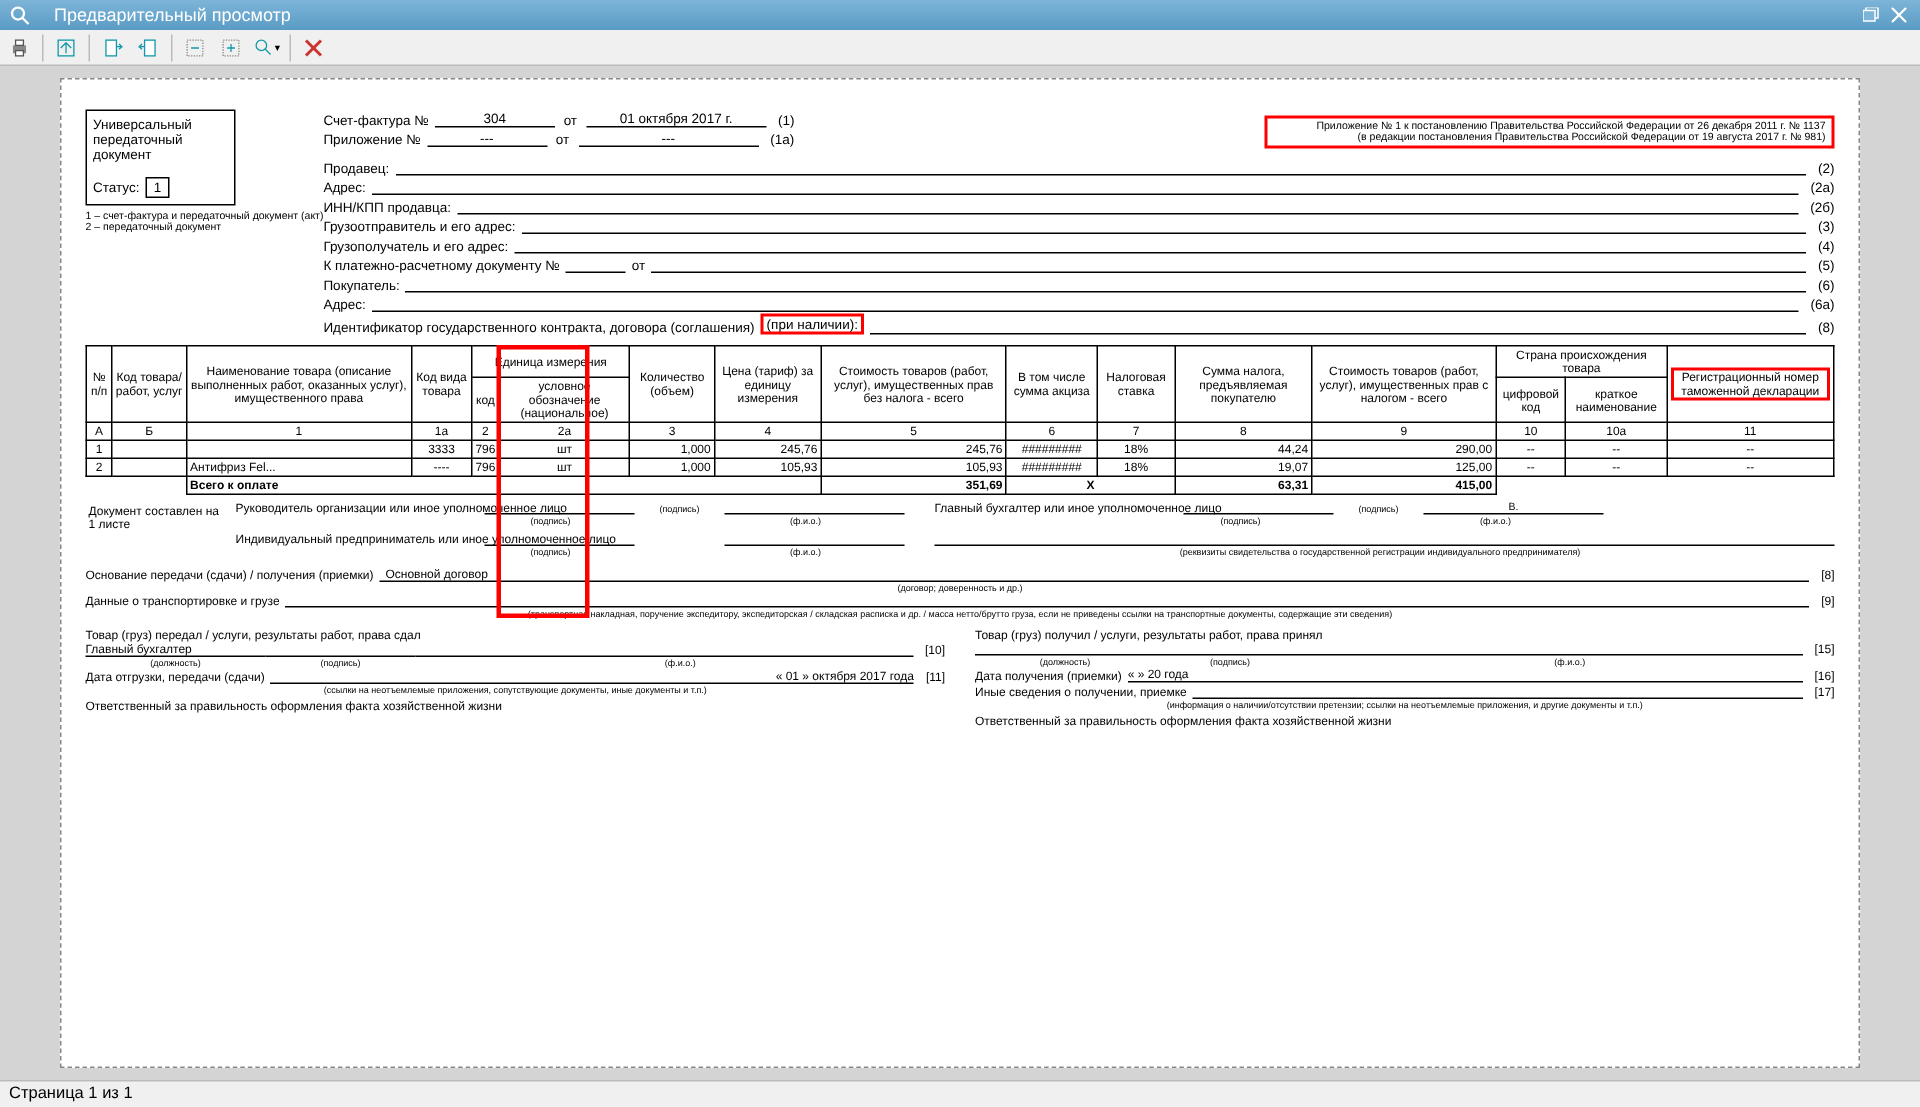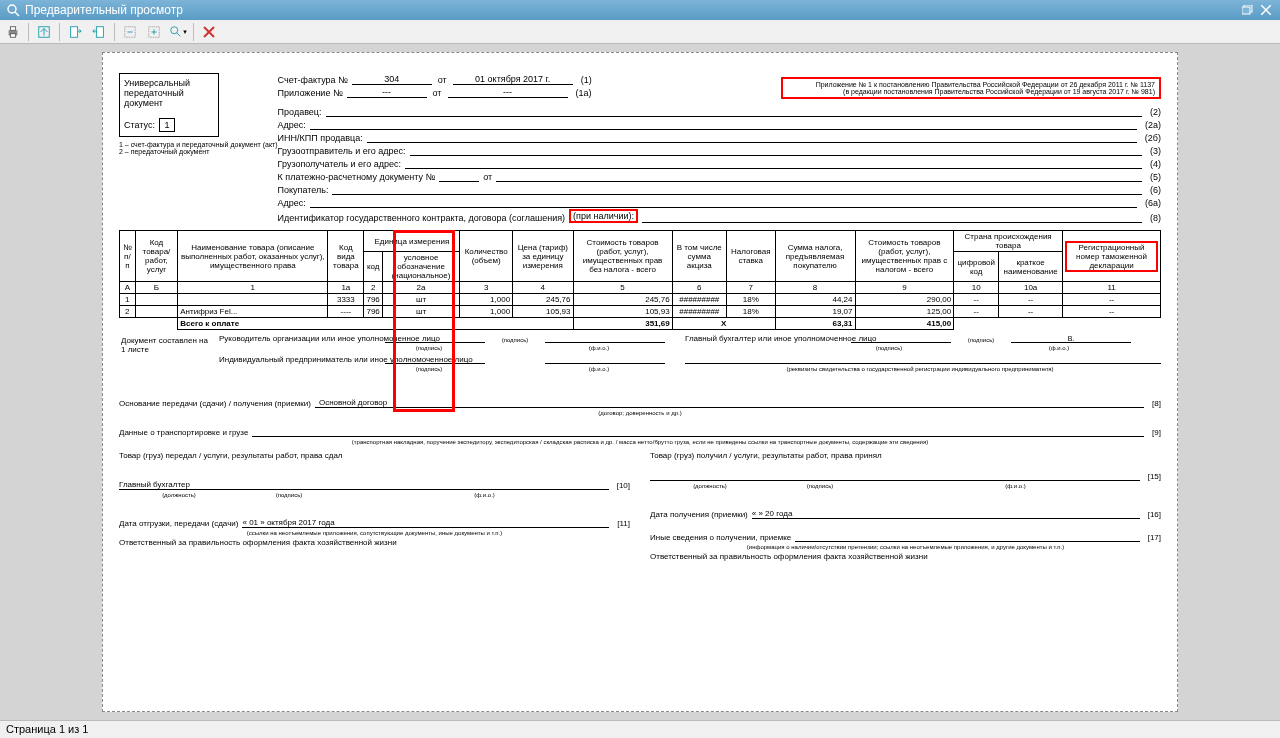--- a/index.html
+++ b/index.html
@@ -6,21 +6,21 @@
   body { font-family: Arial, sans-serif; font-size: 9px; background: #d4d4d4; }
   .window { width: 1280px; height: 738px; background: #e8e8e8; display: flex; flex-direction: column; }
   .titlebar { background: linear-gradient(#7db4d8,#5a9bc4); height: 20px; display: flex; align-items: center; padding: 0 6px; color: #fff; font-size: 12px; }
   .titlebar .spacer { flex: 1; }
   .titlebar .winbtn { width: 16px; height: 14px; margin-left: 2px; display:flex;align-items:center;justify-content:center; cursor:pointer; }
   .toolbar { background: #f0f0f0; height: 24px; display: flex; align-items: center; padding: 0 4px; border-bottom: 1px solid #bbb; gap: 6px; }
   .tbtn { width: 18px; height: 18px; display:flex;align-items:center;justify-content:center; cursor:pointer; }
   .tbtn svg { width:14px; height:14px; }
   .tsep { width:1px; height:18px; background:#bbb; }
   .page-area { flex:1; background:#d4d4d4; overflow:auto; display:flex; justify-content:center; padding:8px 0; }
-  .page { width:1076px; background:#fff; border:1px dashed #888; padding:20px 16px 8px 16px; position:relative; color:#000; }
+  .page { width:1200px; background:#fff; border:1px dashed #888; padding:20px 16px 8px 16px; position:relative; color:#000; }
   .statusbar { height:18px; background:#f0f0f0; border-top:1px solid #bbb; font-size:11px; padding:2px 6px; }
   .hdr-row { display:flex; }
   .lbox { width:100px; border:1px solid #000; padding:4px; margin-right:10px; font-size:9px; }
   .status-row { display:flex; align-items:center; margin-top:4px; }
   .status-row .sbox { border:1.5px solid #000; width:16px; height:14px; display:flex;align-items:center;justify-content:center; margin-left:4px; }
   .small { font-size:7px; line-height:1; margin-top:4px; }
   .field-area { flex:1; }
   .fline { display:flex; align-items:flex-end; margin-bottom:1px; min-height:12px; }
   .flabel { white-space:nowrap; margin-right:4px; }
   .fval { border-bottom:1px solid #000; min-width:40px; padding:0 2px; }
@@ -35,36 +35,36 @@
   .totals-row td { font-weight:bold; }
   .sig-block { display:flex; margin-top:4px; font-size:8px; }
   .sig-left { width:100px; padding:2px; }
   .sig-right { flex:1; }
   .sig-line { display:flex; align-items:flex-end; margin-bottom:2px; }
   .sig-line .sl { white-space:nowrap; margin-right:6px; }
   .sig-line .sv { border-bottom:1px solid #000; min-width:80px; text-align:center; font-size:7px; }
   .foot-section { margin-top:6px; font-size:8px; }
   .foot-line { display:flex; align-items:flex-end; margin-bottom:2px; }
   .foot-line .fl { margin-right:4px; white-space:nowrap; }
-  .foot-line .fv { border-bottom:1px solid #000; flex:1; text-align:center;margin-top:20px; }
+  .foot-line .fv { border-bottom:1px solid #000; flex:1; text-align:center; }
   .foot-cols { display:flex; gap:20px; }
   .foot-col { flex:1; }
   .tiny { font-size:6px; text-align:center; color:#000; }
   .col-redbox { position:absolute; border:3px solid red; }
 </style>
 </head>
 <body>
 
 <div class="window">
   <div class="titlebar">
     <svg width="14" height="14" viewBox="0 0 14 14">
         <circle cx="6" cy="6" r="4" fill="none" stroke="#fff" stroke-width="1.5"></circle>
         <line x1="9" y1="9" x2="13" y2="13" stroke="#fff" stroke-width="1.5"></line>
       </svg>
-    <span style="margin-left:5px">Предварительный просмотр</span>
+    <span style="margin-left:16px">Предварительный просмотр</span>
     <div class="spacer"></div>
     <div class="winbtn">
         <svg width="12" height="10" viewBox="0 0 12 10">
           <rect x="2" y="0" width="8" height="7" fill="none" stroke="#fff"></rect>
           <rect x="0" y="2" width="8" height="7" fill="#7db4d8" stroke="#fff"></rect>
         </svg>
       </div>
     <div class="winbtn">
         <svg width="10" height="10" viewBox="0 0 10 10">
           <line x1="0" y1="0" x2="10" y2="10" stroke="#fff" stroke-width="1.5"></line>
@@ -383,21 +383,21 @@
                 <span class="fv" style="flex:1"></span>
                 <span class="fnum">[10]</span>
               </div>
             <div class="tiny" style="display:flex">
                 <span style="flex:0 0 120px">(должность)</span>
                 <span style="flex:0 0 100px">(подпись)</span>
                 <span style="flex:1">(ф.и.о.)</span>
               </div>
             <div class="foot-line">
                 <span class="fl">Дата отгрузки, передачи (сдачи)</span>
-                <span class="fv" style="text-align:left">« 01 »   октября   2017   года</span>
+                <span class="fv" style="text-align:right">« 01 »   октября   2017   года</span>
                 <span class="fnum">[11]</span>
               </div>
             <div class="tiny">(ссылки на неотъемлемые приложения, сопутствующие документы, иные документы и т.п.)</div>
             <div style="margin-top:2px">Ответственный за правильность оформления факта хозяйственной жизни</div>
           </div>
           <div class="foot-col">
             <div>Товар (груз) получил / услуги, результаты работ, права принял</div>
             <div class="foot-line">
                 <span class="fv" style="flex:0 0 120px"></span>
                 <span class="fv" style="flex:0 0 100px"></span>

